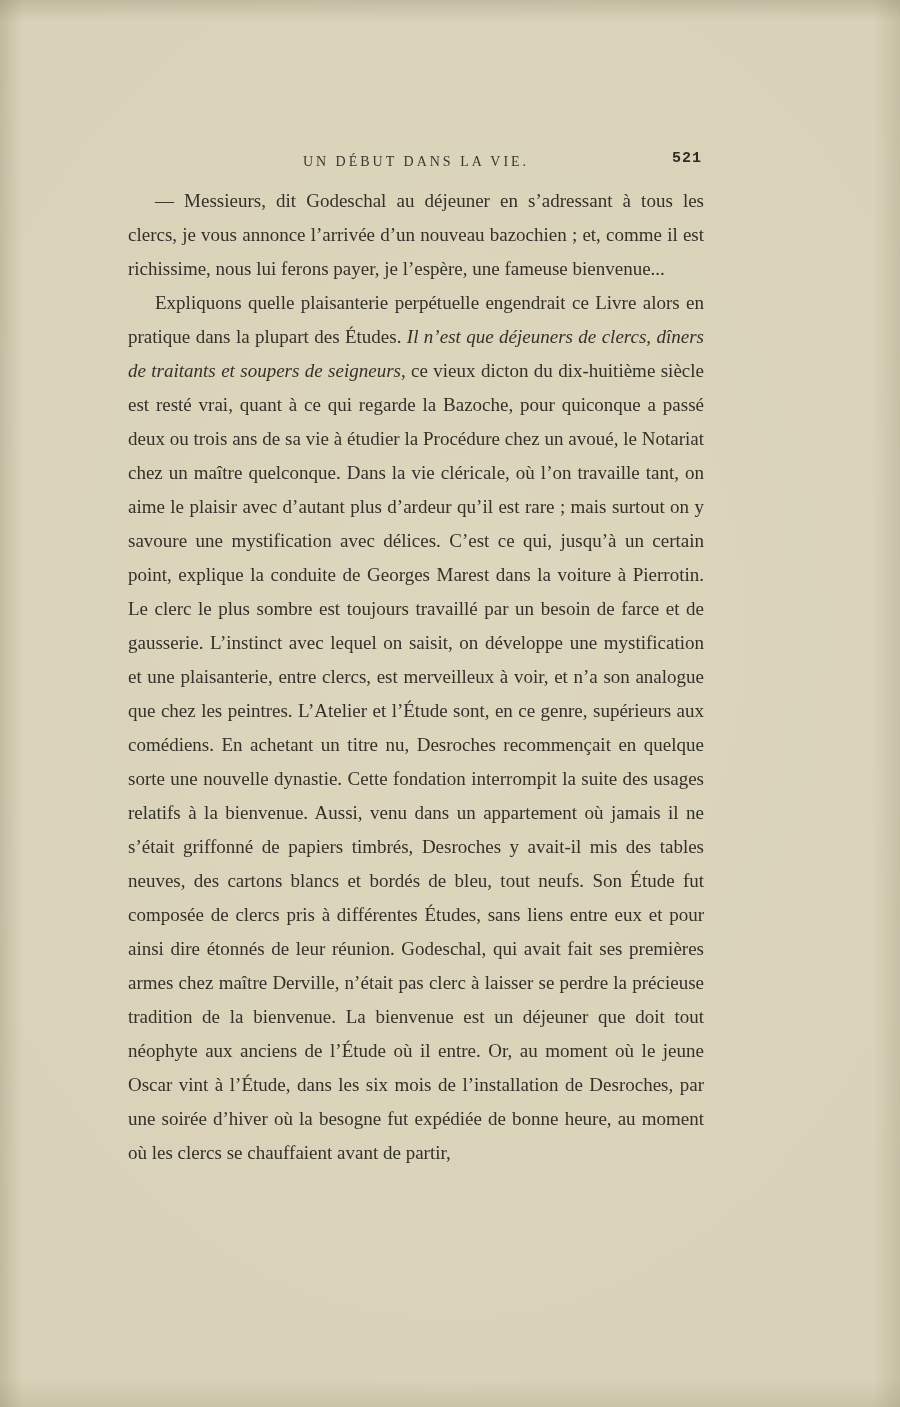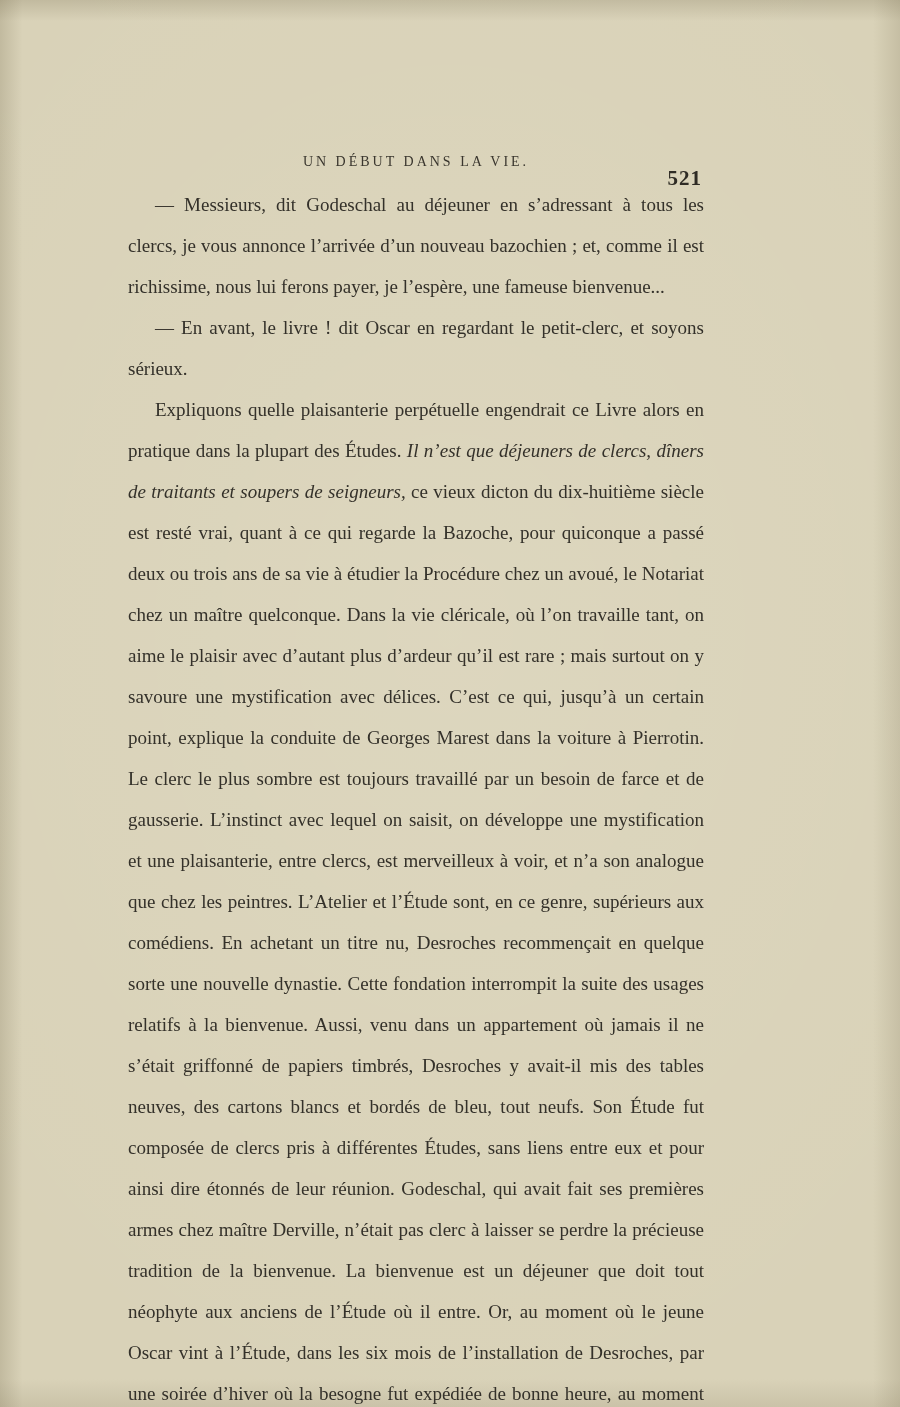--- a/index.html
+++ b/index.html
@@ -41,46 +41,46 @@
     transform: translateX(-50%);
     top: 4px;
     font-size: 14px;
     letter-spacing: 3px;
     white-space: nowrap;
     color: #3a362e;
   }
   .page-number {
     position: absolute;
     right: 2px;
-    top: 16px;
-    font-size: 21px;
+    top: 0;
+    font-size: 15px;
     font-weight: bold;
     letter-spacing: 1px;
     color: #2f2c25;
+    font-family: Liberation Mono, monospace;
   }
   .page-body p {
     margin: 0;
     font-size: 19px;
-    line-height: 41px;
+    line-height: 34px;
     text-align: justify;
     text-indent: 27px;
     color: #34312a;
   }
   .page-body p em {
     font-style: italic;
   }
 </style>
 </head>
 <body>
 
 <div class="page">
   <div class="text-block">
     <div class="page-header">
       <span class="running-title">UN DÉBUT DANS LA VIE.</span>
       <span class="page-number">521</span>
     </div>
     <div class="page-body">
         <p><span>— Messieurs, dit Godeschal au déjeuner en s’adressant à tous les clercs, je vous annonce l’arrivée d’un nouveau bazochien ; et, comme il est richissime, nous lui ferons payer, je l’espère, une fameuse bienvenue...</span></p>
-        <p><span>— En avant, le livre ! dit Oscar en regardant le petit-clerc, et soyons sérieux.</span></p>
         <p><span>Expliquons quelle plaisanterie perpétuelle engendrait ce Livre alors en pratique dans la plupart des Études. </span><em>Il n’est que déjeuners de clercs, dîners de traitants et soupers de seigneurs,</em><span> ce vieux dicton du dix-huitième siècle est resté vrai, quant à ce qui regarde la Bazoche, pour quiconque a passé deux ou trois ans de sa vie à étudier la Procédure chez un avoué, le Notariat chez un maître quelconque. Dans la vie cléricale, où l’on travaille tant, on aime le plaisir avec d’autant plus d’ardeur qu’il est rare ; mais surtout on y savoure une mystification avec délices. C’est ce qui, jusqu’à un certain point, explique la conduite de Georges Marest dans la voiture à Pierrotin. Le clerc le plus sombre est toujours travaillé par un besoin de farce et de gausserie. L’instinct avec lequel on saisit, on développe une mystification et une plaisanterie, entre clercs, est merveilleux à voir, et n’a son analogue que chez les peintres. L’Atelier et l’Étude sont, en ce genre, supérieurs aux comédiens. En achetant un titre nu, Desroches recommençait en quelque sorte une nouvelle dynastie. Cette fondation interrompit la suite des usages relatifs à la bienvenue. Aussi, venu dans un appartement où jamais il ne s’était griffonné de papiers timbrés, Desroches y avait-il mis des tables neuves, des cartons blancs et bordés de bleu, tout neufs. Son Étude fut composée de clercs pris à différentes Études, sans liens entre eux et pour ainsi dire étonnés de leur réunion. Godeschal, qui avait fait ses premières armes chez maître Derville, n’était pas clerc à laisser se perdre la précieuse tradition de la bienvenue. La bienvenue est un déjeuner que doit tout néophyte aux anciens de l’Étude où il entre. Or, au moment où le jeune Oscar vint à l’Étude, dans les six mois de l’installation de Desroches, par une soirée d’hiver où la besogne fut expédiée de bonne heure, au moment où les clercs se chauffaient avant de partir,</span></p>
       </div>
   </div>
 </div>
 
 </body></html>

